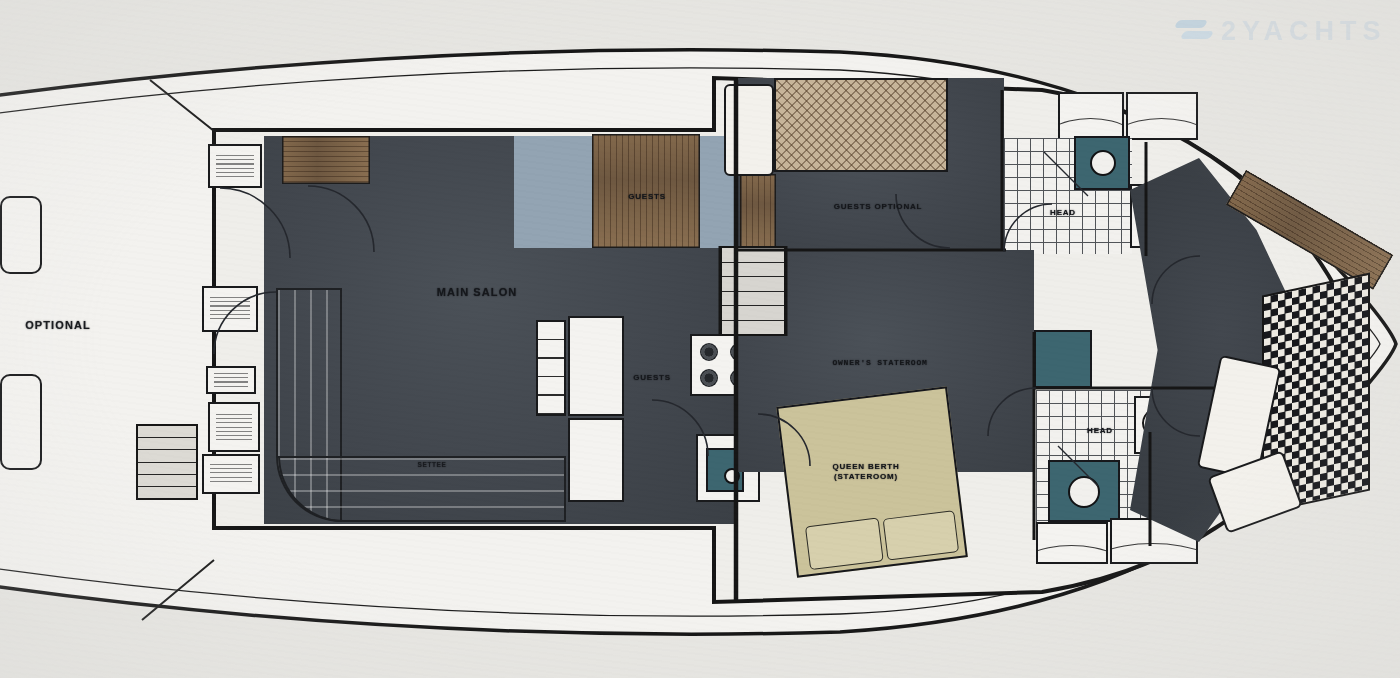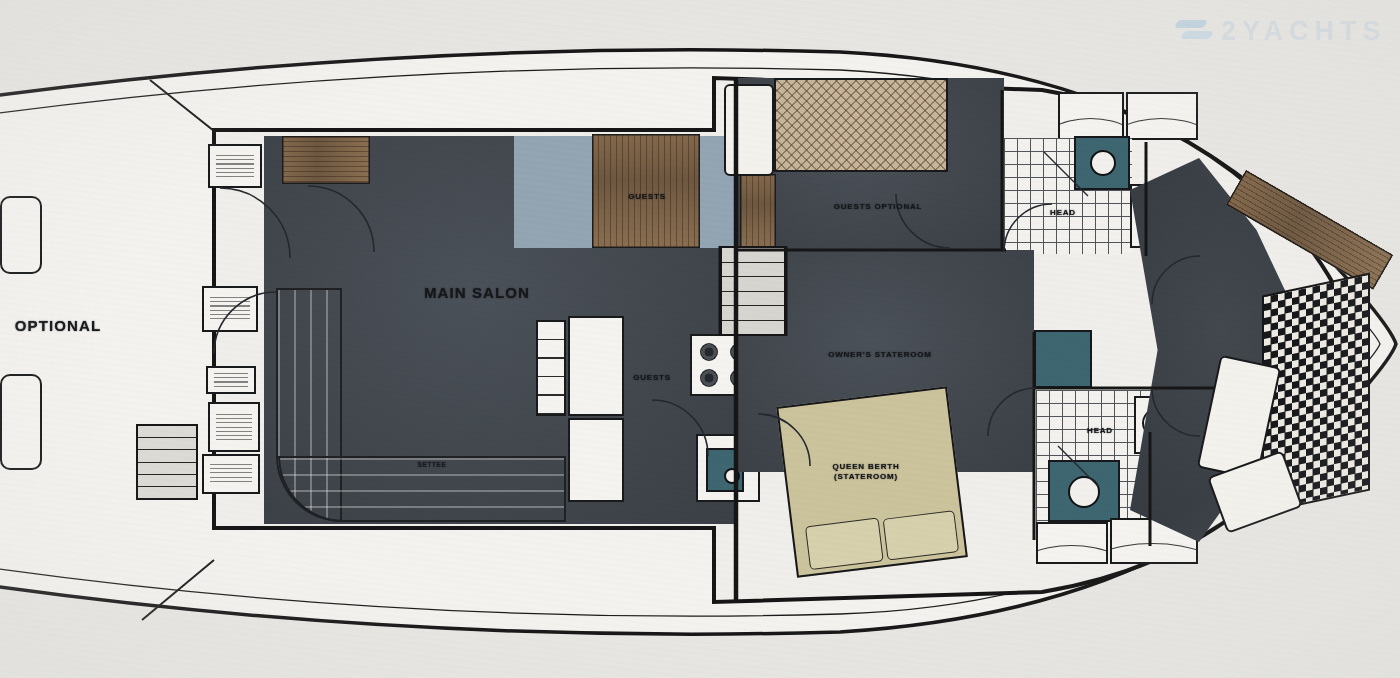--- a/index.html
+++ b/index.html
@@ -38,21 +38,21 @@
           background:radial-gradient(#23262a 35%,#4a4e53 36% 60%,#23262a 61%);}
   .toilet-bowl{position:absolute;background:#fcfbf9;border:2.5px solid #141414;border-radius:50%;box-sizing:border-box;}
   .toilet-tank{position:absolute;background:#f6f5f2;border:2px solid #141414;box-sizing:border-box;}
   .basin{position:absolute;border-radius:50%;background:#f3f2ef;border:2px solid #101113;box-sizing:border-box;}
   .pillow{position:absolute;background:#f5f3ee;border:2px solid #17181a;border-radius:6px;box-sizing:border-box;}
   .scribble{position:absolute;left:12%;top:22%;width:76%;height:56%;opacity:.75;
         background:repeating-linear-gradient(180deg,#5c5c5c 0 1.1px,transparent 1.1px 4.2px);}
   .curve-front{position:absolute;left:-40%;top:55%;width:175%;height:150%;border:1.6px solid #3a3a3a;border-radius:50%;}
   
   .lbl{position:absolute;transform:translate(-50%,-50%);white-space:nowrap;
-       font-weight:700;font-size:15px;letter-spacing:1.1px;color:#14161a;
+       font-weight:700;font-size:11px;letter-spacing:1.1px;color:#14161a;
        text-shadow:0 0 1.4px rgba(10,12,16,.8);z-index:6;}
   .lbl.sm{font-size:8px;letter-spacing:.8px;}
   .lbl.xs{font-size:6.5px;letter-spacing:.6px;opacity:.9;}
   .lbl.two-line{text-align:center;line-height:1.3;}
   
   #watermark{position:absolute;left:1176px;top:16px;display:flex;align-items:center;gap:9px;
              opacity:.65;z-index:8;}
   #wm-logo{position:relative;width:36px;height:24px;}
   #wm-logo i{position:absolute;display:block;width:30px;height:8px;border-radius:4px;
              background:#aecbe0;transform:skewX(-30deg);}
@@ -200,21 +200,21 @@
     <path d="M 1152 388 A 48 48 0 0 0 1200 436" stroke="#23262c" stroke-width="1.6" fill="none"></path>
     <path d="M 1044 152 L 1088 196 M 1058 446 L 1098 486" stroke="#23262c" stroke-width="1.4" fill="none"></path>
   </svg>
 
   <div class="lbl" style="left:58px;top:325px;">OPTIONAL</div>
   <div class="lbl" style="left:477px;top:292px;">MAIN SALON</div>
   <div class="lbl sm" style="left:647px;top:196px;">GUESTS</div>
   <div class="lbl sm" style="left:652px;top:377px;">GUESTS</div>
   <div class="lbl xs" style="left:432px;top:464px;">SETTEE</div>
   <div class="lbl sm" style="left:878px;top:206px;">GUESTS OPTIONAL</div>
-  <div class="lbl sm" style="left:880px;top:354px;">OWNER'S STATEROOM</div>
+  <div class="lbl sm" style="left:880px;top:362px;font-family:Liberation Mono, monospace;">OWNER'S STATEROOM</div>
   <div class="lbl sm" style="left:1063px;top:212px;">HEAD</div>
   <div class="lbl sm" style="left:1100px;top:430px;">HEAD</div>
   <div class="lbl sm two-line" style="left:866px;top:472px;z-index:6;">
     <div>QUEEN BERTH</div>
     <div>(STATEROOM)</div>
   </div>
 
   <div id="watermark">
     <span id="wm-logo">
         <i></i>

